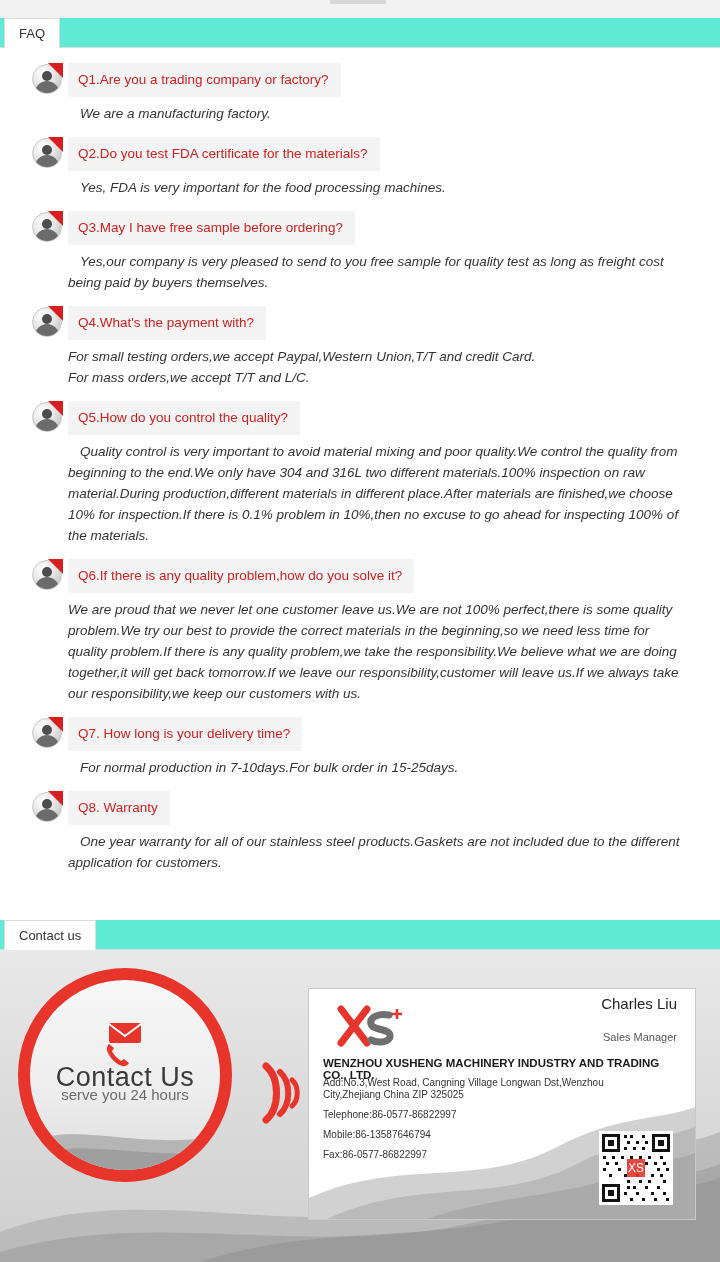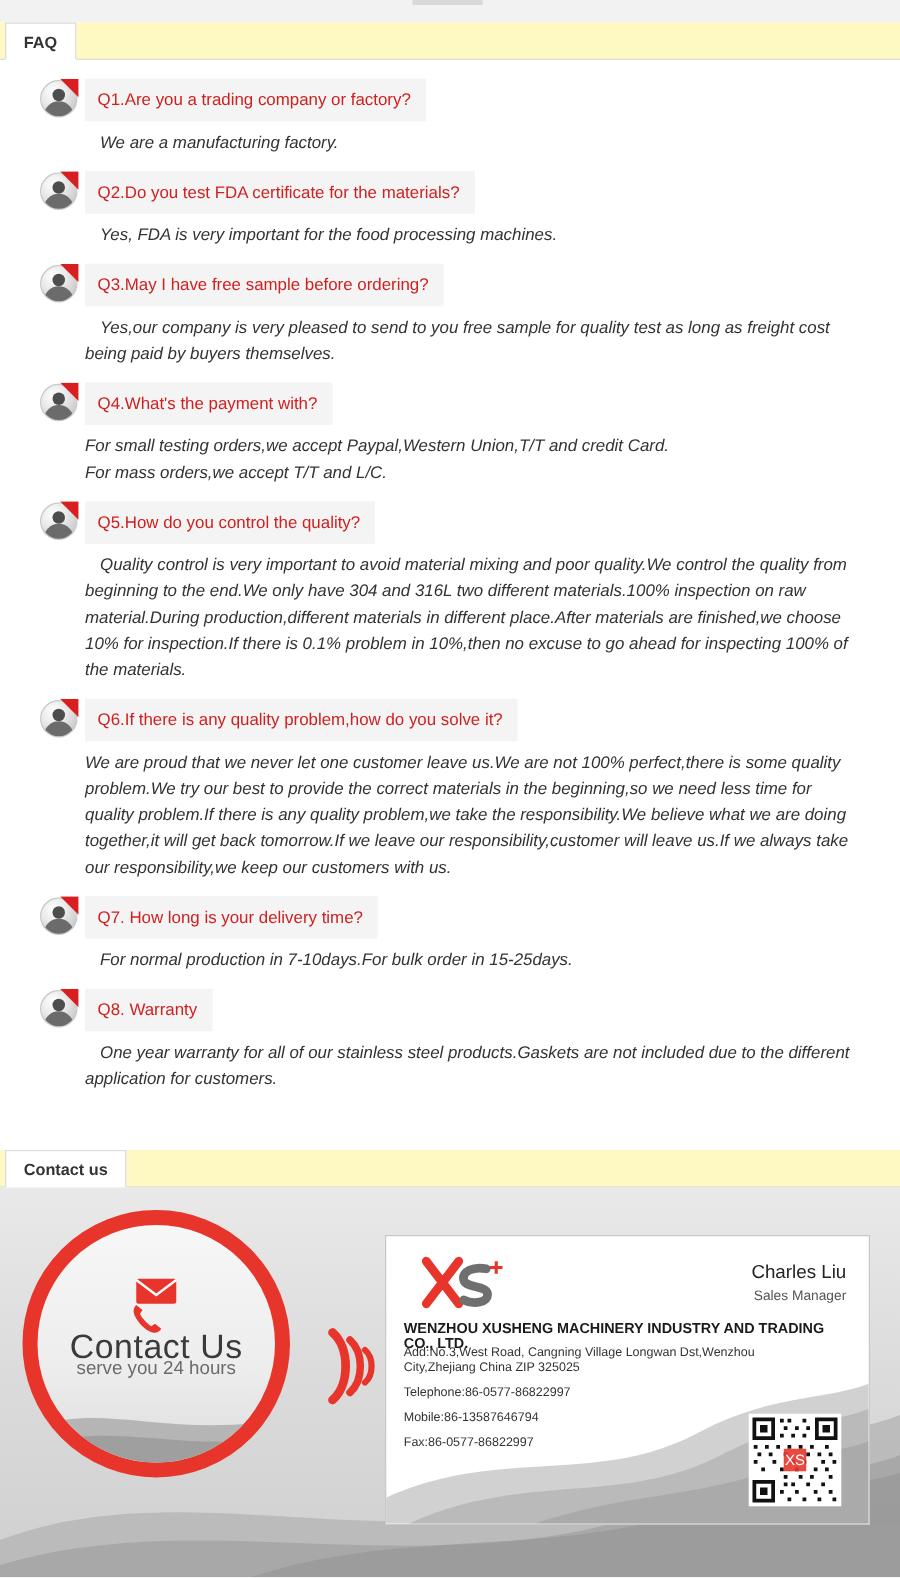--- a/index.html
+++ b/index.html
@@ -29,23 +29,22 @@
     width: 56px; height: 4px;
     background: #d8d8d8;
   }
 
   
   .tab-bar {
     position: absolute;
     left: 0;
     width: 720px;
     height: 30px;
-    background: #fef9c3;
+    background: #5eead4;
     border-bottom: 1px solid #dcdcdc;
-    font-weight: bold;
   }
   .tab-bar.faq { top: 18px; }
   .tab {
     position: absolute;
     left: 4px; top: 0;
     height: 30px;
     padding: 0 14px;
     display: flex;
     align-items: center;
     background: #ffffff;
@@ -207,21 +206,21 @@
     width: 388px; height: 150px;
     opacity: .85;
   }
   .card-logo {
     position: absolute;
     left: 28px; top: 14px;
     width: 76px; height: 46px;
   }
   .card-name {
     position: absolute;
-    right: 18px; top: 20px;
+    right: 18px; top: 6px;
     text-align: right;
     font-size: 15px;
     color: #222222;
   }
   .card-role {
     position: absolute;
     right: 18px; top: 42px;
     font-size: 11px;
     color: #555555;
   }

